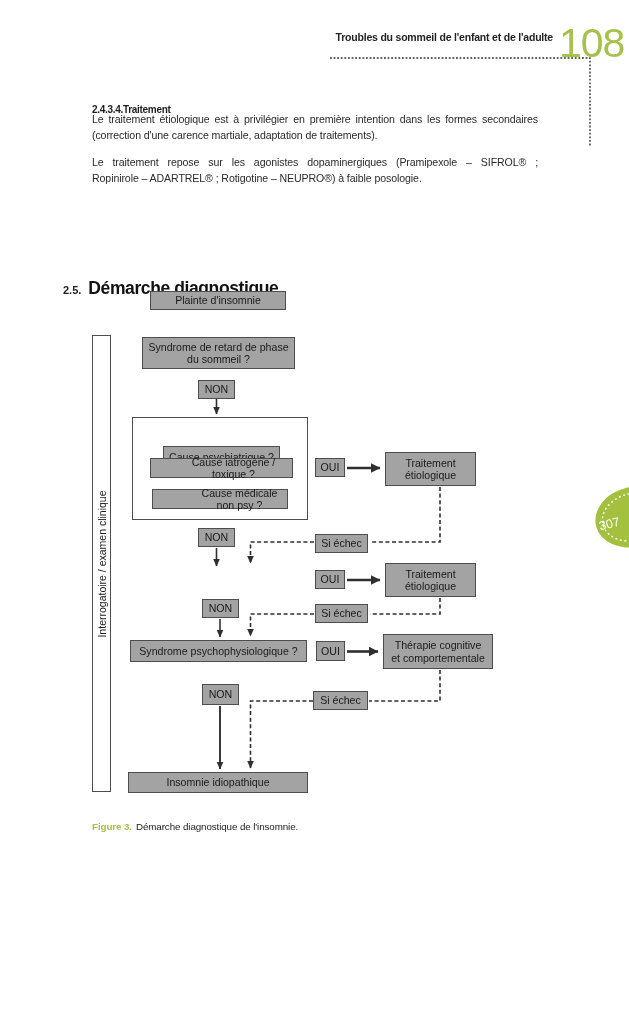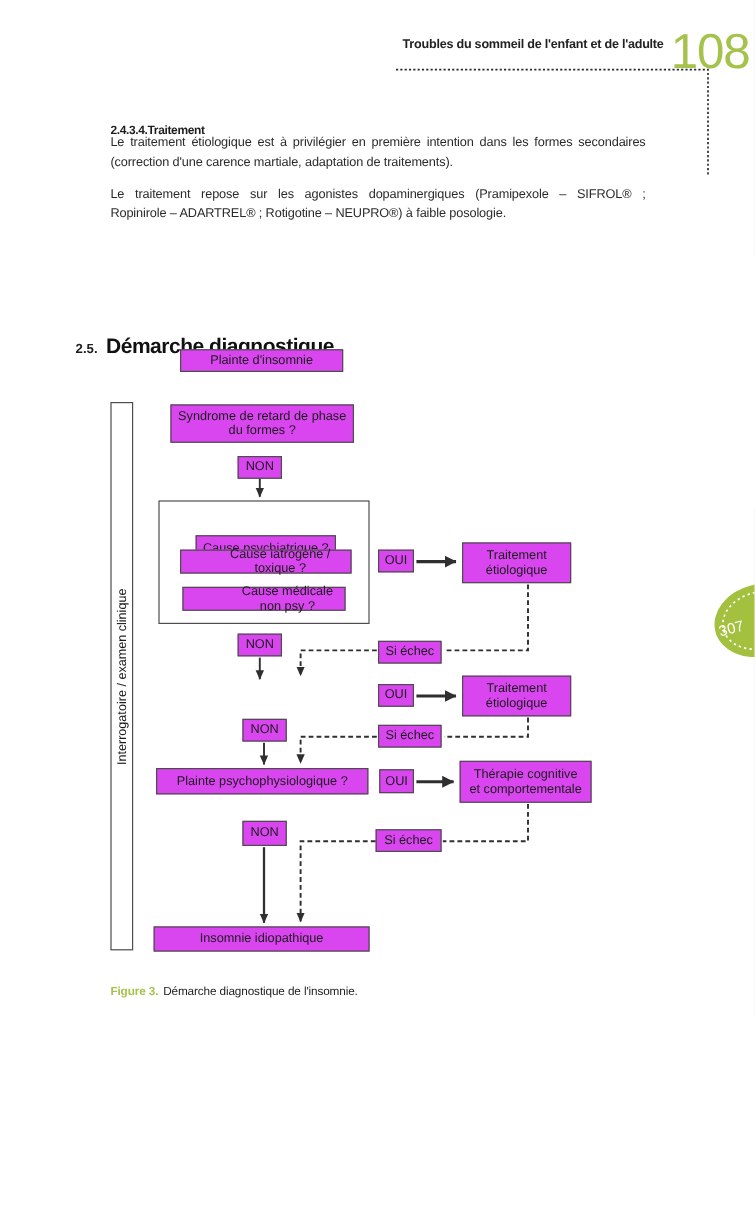--- a/index.html
+++ b/index.html
@@ -27,21 +27,21 @@
     position:absolute; left:92px; width:446px; font-size:10.6px; line-height:15.5px;
     letter-spacing:-0.1px; color:#2a2a2a;
   }
   .para .jline { display:block; text-align:justify; text-align-last:justify; }
   .para .lline { display:block; text-align:left; }
   .sec-head { position:absolute; left:63px; top:237px; display:flex; align-items:baseline; gap:7px; }
   .sec-num { font-size:11px; font-weight:bold; color:#1d1d1d; }
   .sec-title { font-size:17.5px; font-weight:bold; letter-spacing:-0.4px; color:#111;margin-top:41px; }
   
   .fbox {
-    position:absolute; background:#d946ef; border:1.5px solid #4d4d4d;
+    position:absolute; background:#a3a3a3; border:1.5px solid #4d4d4d;
     display:flex; flex-direction:column; align-items:center; justify-content:center;
     text-align:center; font-size:10.6px; line-height:12.5px; color:#1a1a1a; z-index:2;
   }
   .fbox.thin { border-width:1.2px; }
   .fcontainer { background:#fff; }
   .leftbar {
     position:absolute; left:92px; top:335px; width:19px; height:457px;
     border:1.2px solid #4d4d4d; background:#fff; z-index:2;
   }
   .leftbar span {
@@ -117,21 +117,21 @@
   <div class="fbox thin" style="left:150px; top:291px; width:136px; height:19px;">
     <span>Plainte d'insomnie</span>
   </div>
 
   <div class="leftbar">
     <span>Interrogatoire / examen clinique</span>
   </div>
 
   <div class="fbox thin" style="left:142px; top:337px; width:153px; height:32px;">
     <span>Syndrome de retard de phase</span>
-    <span>du formes ?</span>
+    <span>du sommeil ?</span>
   </div>
 
   <div class="fbox" style="left:198px; top:380px; width:37px; height:19px;">
     <span>NON</span>
   </div>
 
   <div class="fbox fcontainer thin" style="left:132px; top:417px; width:176px; height:103px;"></div>
   <div class="fbox" style="left:163px; top:428px; width:117px; height:23px;margin-top:18px;">
     <span>Cause psychiatrique ?</span>
   </div>
@@ -166,21 +166,21 @@
   </div>
 
   <div class="fbox" style="left:202px; top:599px; width:37px; height:19px;">
     <span>NON</span>
   </div>
   <div class="fbox" style="left:315px; top:604px; width:53px; height:19px;">
     <span>Si échec</span>
   </div>
 
   <div class="fbox" style="left:130px; top:640px; width:177px; height:22px;">
-    <span>Plainte psychophysiologique ?</span>
+    <span>Syndrome psychophysiologique ?</span>
   </div>
   <div class="fbox" style="left:316px; top:641px; width:29px; height:20px;">
     <span>OUI</span>
   </div>
   <div class="fbox" style="left:383px; top:634px; width:110px; height:35px;">
     <span>Thérapie cognitive</span>
     <span>et comportementale</span>
   </div>
 
   <div class="fbox" style="left:202px; top:684px; width:37px; height:21px;">

